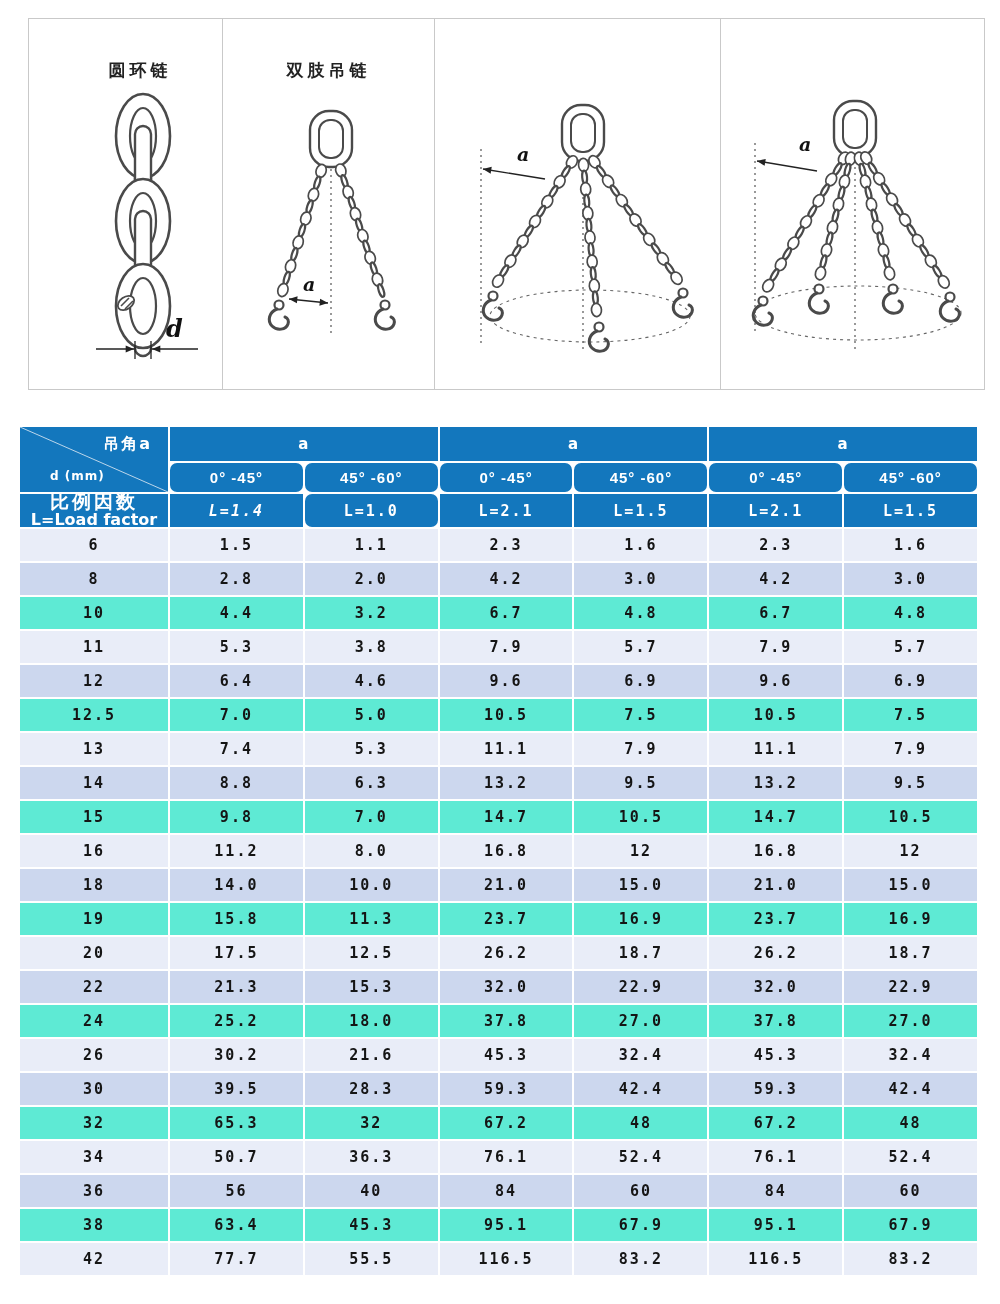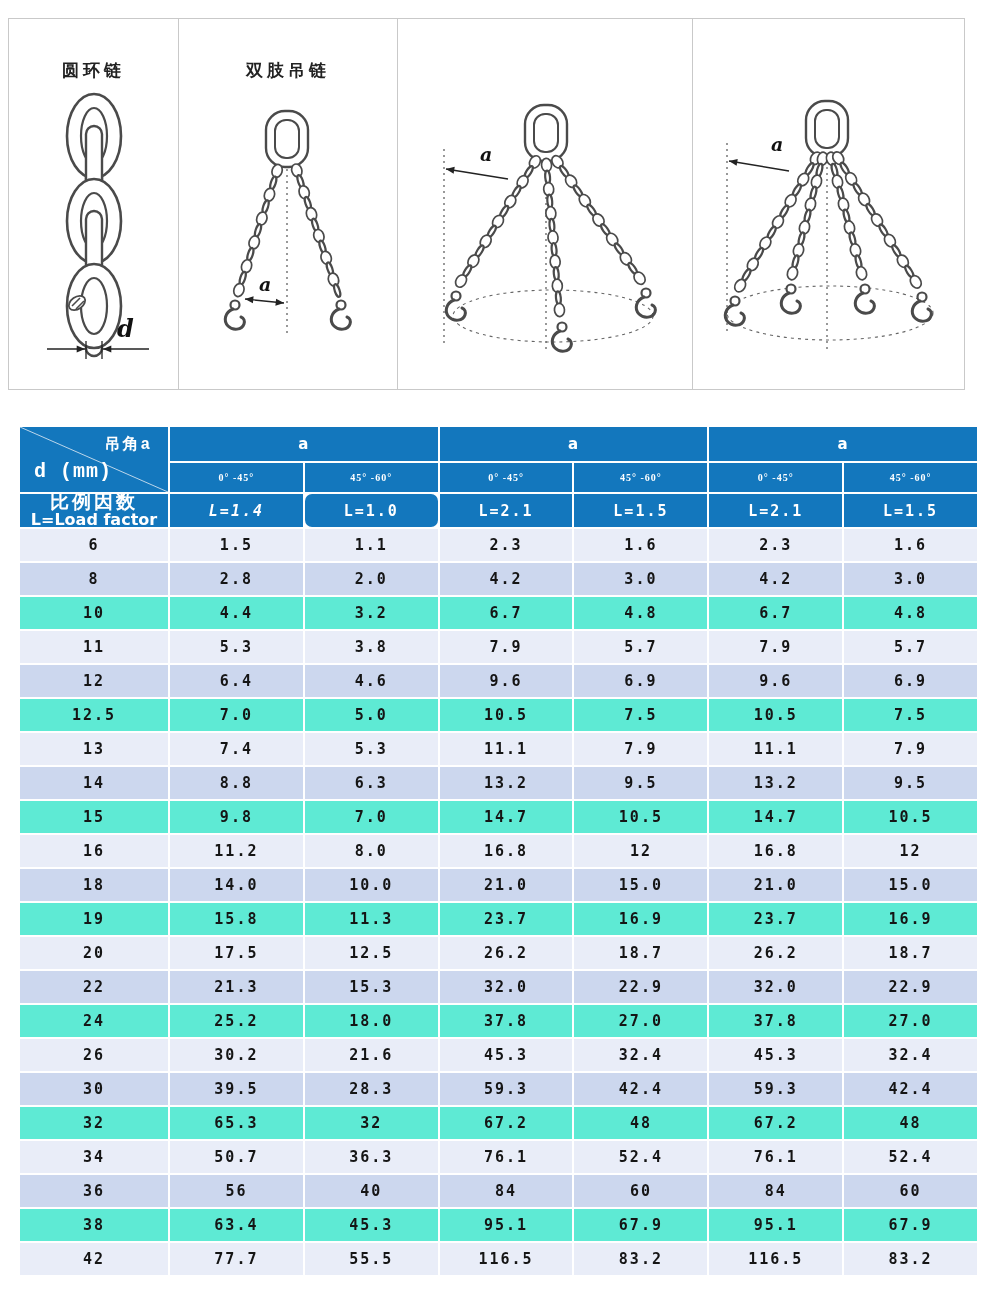--- a/index.html
+++ b/index.html
@@ -3,22 +3,22 @@
 <meta charset="utf-8">
 <style>
   html,body{margin:0;padding:0;}
   body{
     width:1000px;height:1304px;position:relative;background:#ffffff;
     font-family:"DejaVu Sans","Liberation Sans",sans-serif;
     -webkit-font-smoothing:antialiased;
   }
   
   .panels{
-    position:absolute;left:8px;top:18px;width:957px;height:372px;
-    display:flex;border:1px solid #c9c9c9;box-sizing:border-box;background:#fff;
+    position:absolute;left:28px;top:18px;width:957px;height:372px;
+    display:flex;border:1px solid #c9c9c9;box-sizing:border-box;background:#fff;padding-left:29px;
   }
   .panel{position:relative;box-sizing:border-box;border-right:1px solid #c9c9c9;height:100%;}
   .panel:last-child{border-right:none;}
   .panel-title{
     text-align:center;margin-top:40px;font-size:17px;font-weight:bold;color:#222;
     letter-spacing:4px;
   }
   .panel svg{position:absolute;left:0;top:72px;}
   
   .tbl{
@@ -27,26 +27,26 @@
     grid-template-columns:148px repeat(6,1fr);
     grid-template-rows:34px 29px 33px repeat(22,32px);
     gap:2px;
     background:#ffffff;
   }
   .hc{
     background:#1377bd;color:#fff;display:flex;align-items:center;justify-content:center;
     font-weight:bold;
   }
   .ga{font-size:15px;letter-spacing:1px;}
-  .deg{font-size:10px;letter-spacing:1px;font-family:Liberation Serif, serif;}
+  .deg{font-size:15px;letter-spacing:1px;font-family:Liberation Sans, sans-serif;border-radius:7px;}
   .factor{font-size:15px;letter-spacing:2px;font-family:"DejaVu Sans Mono","Liberation Mono",monospace;}
   .corner{position:relative;}
   .corner svg{position:absolute;left:0;top:0;width:100%;height:100%;}
   .c-top{position:absolute;top:7px;right:16px;font-size:16px;letter-spacing:2px;}
-  .c-bot{position:absolute;bottom:9px;left:14px;font-size:20px;letter-spacing:1px;}
+  .c-bot{position:absolute;bottom:9px;left:30px;font-size:12px;letter-spacing:1px;}
   .f-wrap{display:flex;flex-direction:column;align-items:center;line-height:1.05;text-align:center;}
   .f-main{font-size:19px;letter-spacing:3px;}
   .f-sub{font-size:16px;letter-spacing:0;}
   .dc{
     display:flex;align-items:center;justify-content:center;
     font-weight:bold;color:#151515;font-size:15px;
     font-family:"DejaVu Sans Mono","Liberation Mono",monospace;
     letter-spacing:2px;
   }
   .r0{background:#e9edf8;}
@@ -242,21 +242,21 @@
         <path d="M 227 210 c -8 3 -10 12 -5 17 c 5 5 14 4 16 -2 c 1 -3 0 -6 -3 -7" fill="none" stroke="#4a4a4a" stroke-width="3" stroke-linecap="round"></path>
         <line x1="96" y1="80" x2="36" y2="70" stroke="#222" stroke-width="1.4"></line>
         <polygon points="36,70 44.752940541692226,67.90571447180652 43.6005808816461,74.81987243208322" fill="#222"></polygon>
         <text x="78" y="60" font-size="19" font-weight="bold" font-style="italic" font-family="&quot;DejaVu Serif&quot;,&quot;Liberation Serif&quot;,serif" fill="#111">a</text>
       </svg>
   </div>
 </div>
 
 <div class="tbl" id="tbl">
 
-  <div class="hc corner" style="grid-column:1;grid-row:1/3;font-family:Liberation Mono, monospace;">
+  <div class="hc corner" style="grid-column:1;grid-row:1/3;">
     <svg viewBox="0 0 100 100" preserveAspectRatio="none">
       <line x1="0" y1="0" x2="100" y2="100" stroke="#bcd6ea" stroke-width="1" vector-effect="non-scaling-stroke"></line>
     </svg>
     <span class="c-top">吊角a</span>
     <span class="c-bot">d (mm)</span>
   </div>
 
   <div class="hc ga" style="grid-column:2/4;grid-row:1;">a</div>
   <div class="hc ga" style="grid-column:4/6;grid-row:1;">a</div>
   <div class="hc ga" style="grid-column:6/8;grid-row:1;">a</div>

